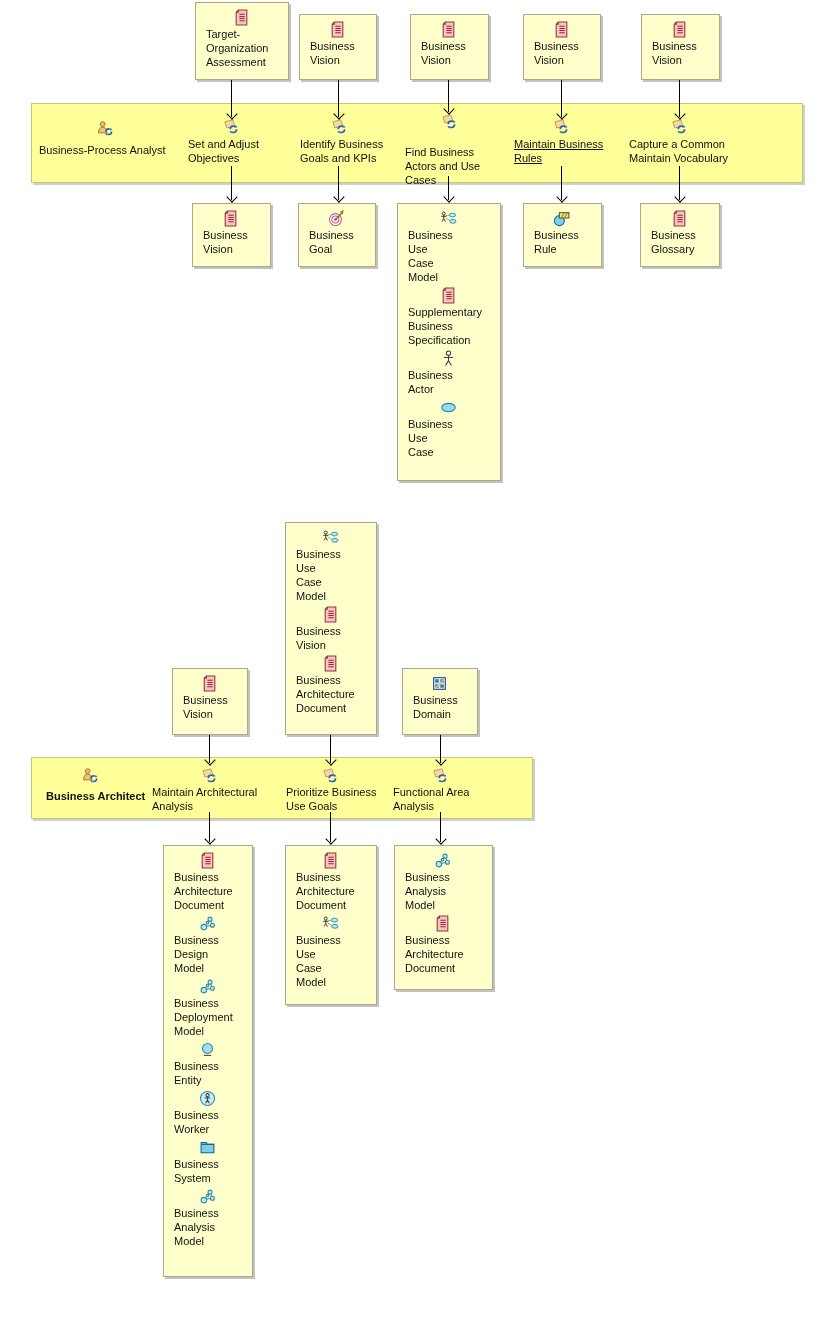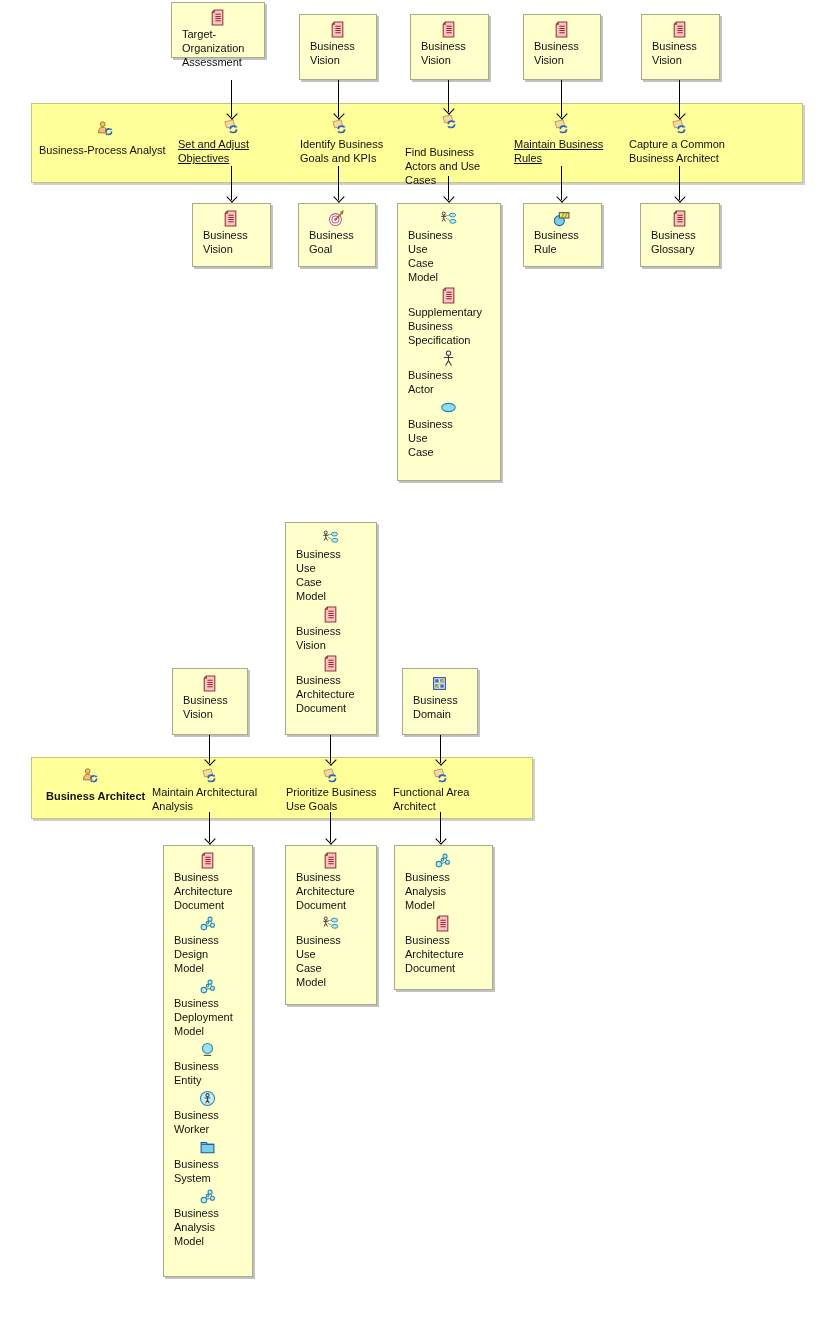--- a/index.html
+++ b/index.html
@@ -103,21 +103,21 @@
 
   <div class="band" style="left:31px;top:103px;width:770px;height:78px;">
     <svg class="aicn" style="left:65px;top:16px;">
         <use href="#sym-role"></use>
       </svg>
     <div class="lbl" style="left:7px;top:39px;">Business-Process Analyst</div>
 
     <svg class="aicn" style="left:191px;top:14px;">
         <use href="#sym-activity"></use>
       </svg>
-    <div class="lbl" style="left:146px;top:33px;text-decoration:underline;">Set and Adjust
+    <div class="lbl" style="left:156px;top:33px;">Set and Adjust
 Objectives</div>
 
     <svg class="aicn" style="left:299px;top:14px;">
         <use href="#sym-activity"></use>
       </svg>
     <div class="lbl" style="left:260px;top:33px;margin-left:8px;">Identify Business
 Goals and KPIs</div>
 
     <svg class="aicn" style="left:409px;top:9px;">
         <use href="#sym-activity"></use>
@@ -129,24 +129,24 @@
     <svg class="aicn" style="left:521px;top:14px;">
         <use href="#sym-activity"></use>
       </svg>
     <div class="lbl" style="left:482px;top:33px;text-decoration:underline;">Maintain Business
 Rules</div>
 
     <svg class="aicn" style="left:639px;top:14px;">
         <use href="#sym-activity"></use>
       </svg>
     <div class="lbl" style="left:597px;top:33px;">Capture a Common
-Business Architect</div>
-  </div>
-
-  <div class="abox" style="left:171px;top:2px;width:94px;height:56px;">
+Maintain Vocabulary</div>
+  </div>
+
+  <div class="abox" style="left:195px;top:2px;width:94px;height:78px;">
     <div class="aitem">
       <svg class="icn">
           <use href="#sym-document"></use>
         </svg>
       <div class="albl">Target-
 Organization
 Assessment</div>
     </div>
   </div>
   <div class="abox" style="left:299px;top:14px;width:78px;height:66px;">
@@ -328,21 +328,21 @@
     <svg class="aicn" style="left:290px;top:9px;">
         <use href="#sym-activity"></use>
       </svg>
     <div class="lbl" style="left:254px;top:27px;">Prioritize Business
 Use Goals</div>
 
     <svg class="aicn" style="left:400px;top:9px;">
         <use href="#sym-activity"></use>
       </svg>
     <div class="lbl" style="left:361px;top:27px;">Functional Area
-Architect</div>
+Analysis</div>
   </div>
 
   <div class="abox" style="left:163px;top:845px;width:90px;height:432px;">
     <div class="aitem">
       <svg class="icn">
           <use href="#sym-document"></use>
         </svg>
       <div class="albl">Business
 Architecture
 Document</div>

